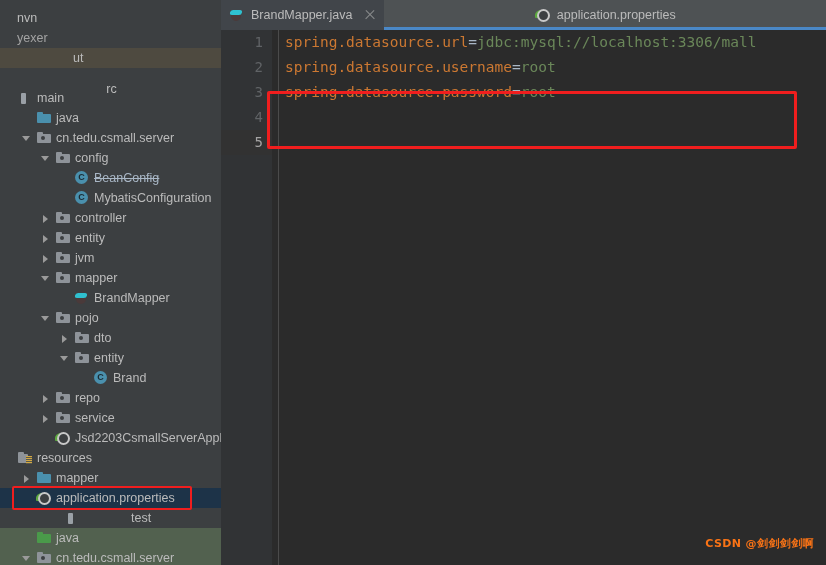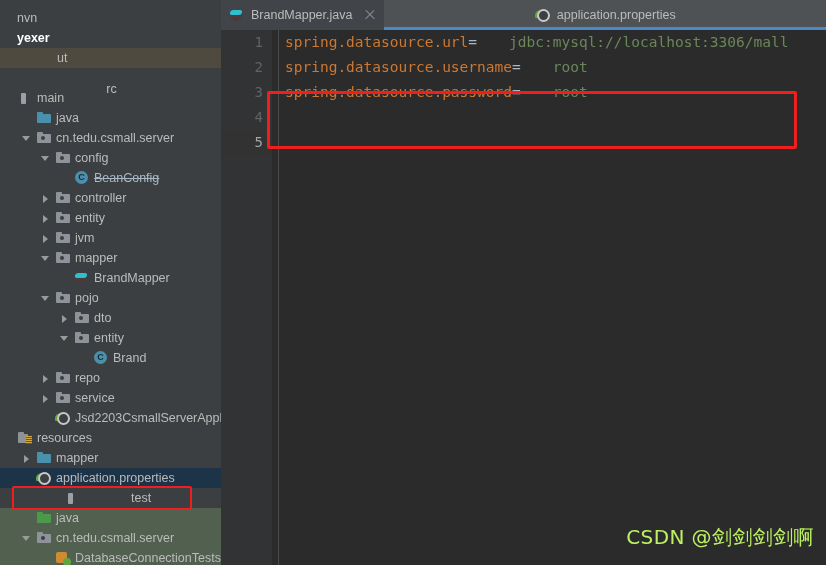--- a/index.html
+++ b/index.html
@@ -18,21 +18,21 @@
   }
   .tree-row {
     position:relative; height:20px; line-height:20px;
     white-space:nowrap; font-size:12.5px; color:#bbbbbb;
     display:flex; align-items:center;
   }
   .tree-row.sel-brown { background:#4e4a40; }
   .tree-row.sel-blue  { background:#1d3348; }
   .tree-row.tint-green{ background:#52614f; }
   .tree-row .lbl { color:#bbbbbb; }
-  .tree-row.bold .lbl { font-weight:bold; color:#ffffff; }
+  .tree-row.bold .lbl { font-weight:normal; color:#a3a3a3; }
   .tree-row.strike .lbl { text-decoration:line-through; color:#a9b7c6; }
 
   .arrow { width:11px; height:11px; flex:0 0 11px; position:relative; }
   .arrow.closed::before{
     content:""; position:absolute; left:3px; top:2px;
     border-left:5px solid #9a9a9a; border-top:4px solid transparent;
     border-bottom:4px solid transparent;
   }
   .arrow.open::before{
     content:""; position:absolute; left:1px; top:3px;
@@ -180,55 +180,56 @@
     background:#2b2b2b; overflow:hidden;
   }
   .code-line{
     height:25px; line-height:25px; white-space:pre;
     font-family:"DejaVu Sans Mono", monospace; font-size:14.5px;
     padding-left:6px;
   }
   .code-line.current-line{ background:#323232; }
   .tk-key { color:#cc7832; }
   .tk-eq  { color:#a9b7c6; }
-  .tk-val { color:#6a8759;margin-left:32px; }
+  .tk-val { color:#6a8759; }
   .caret {
     display:inline-block; width:1px; height:16px; background:#bbbbbb;
     vertical-align:-3px; margin-left:0px;
   }
 
   #redbox-code{
     position:absolute; left:46px; top:91px; width:530px; height:58px;
     border:3px solid #f01e1e; border-radius:2px; pointer-events:none;
   }
 
   #watermark{
     position:absolute; right:12px; bottom:14px;
-    font-size:20px; color:#bef264; letter-spacing:.4px;
+    font-size:11px; color:#f97316; letter-spacing:.4px;
     font-family:"DejaVu Sans", sans-serif;
+    font-weight:bold;
   }
 </style>
 </head>
 <body>
 
 <div id="app">
 
   <div id="sidebar">
     <div id="tree-list">
         <div class="tree-row" style="padding-left: 2px;">
           <span class="arrow" style="margin-right: 4px;"></span>
           <span class="ic" style="width: 0px; flex-basis: 0px; margin-right: 0px;"></span>
           <span class="lbl">nvn</span>
         </div>
         <div class="tree-row bold" style="padding-left: 2px;">
           <span class="arrow" style="margin-right: 4px;"></span>
           <span class="ic" style="width: 0px; flex-basis: 0px; margin-right: 0px;"></span>
           <span class="lbl">yexer</span>
         </div>
-        <div class="tree-row sel-brown" style="padding-left: 2px; gap: 20px;">
+        <div class="tree-row sel-brown" style="padding-left: 18px; gap: 20px;">
           <span class="arrow" style="margin-right: 4px;"></span>
           <span class="ic" style="width: 0px; flex-basis: 0px; margin-right: 0px;"></span>
           <span class="lbl">ut</span>
         </div>
         <div class="tree-row" style="padding-left: 2px; flex-direction: column;">
           <span class="arrow" style="margin-right: 4px;"></span>
           <span class="ic" style="width: 0px; flex-basis: 0px; margin-right: 0px;"></span>
           <span class="lbl">rc</span>
         </div>
         <div class="tree-row" style="padding-left: 2px;">
@@ -252,20 +253,25 @@
           <span class="arrow open" style="margin-right: 4px;"></span>
           <span class="ic ic-package">
             <i></i>
           </span>
           <span class="lbl">config</span>
         </div>
         <div class="tree-row strike" style="padding-left: 59px;">
           <span class="arrow" style="margin-right: 4px;"></span>
           <span class="ic ic-class"></span>
           <span class="lbl">BeanConfig</span>
+        </div>
+        <div class="tree-row" style="padding-left: 59px;">
+          <span class="arrow" style="margin-right: 4px;"></span>
+          <span class="ic ic-class"></span>
+          <span class="lbl">MybatisConfiguration</span>
         </div>
         <div class="tree-row" style="padding-left: 40px;">
           <span class="arrow closed" style="margin-right: 4px;"></span>
           <span class="ic ic-package">
             <i></i>
           </span>
           <span class="lbl">controller</span>
         </div>
         <div class="tree-row" style="padding-left: 40px;">
           <span class="arrow closed" style="margin-right: 4px;"></span>

